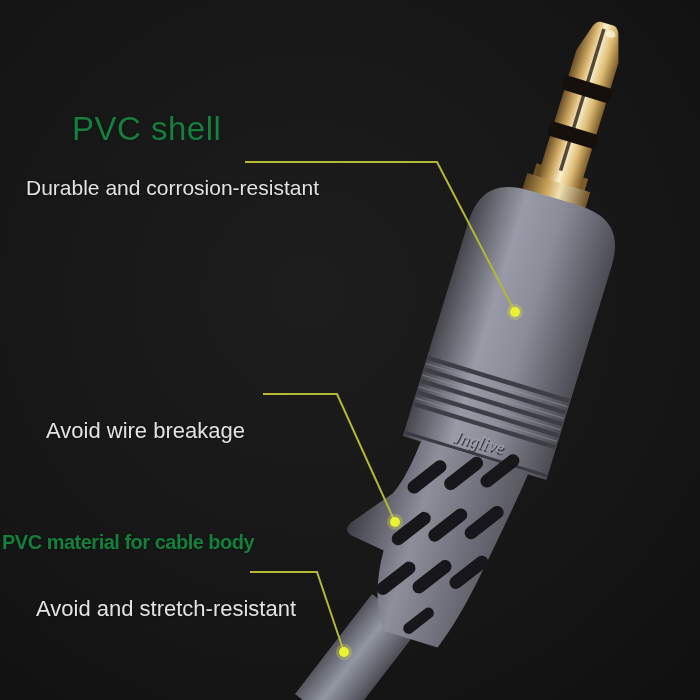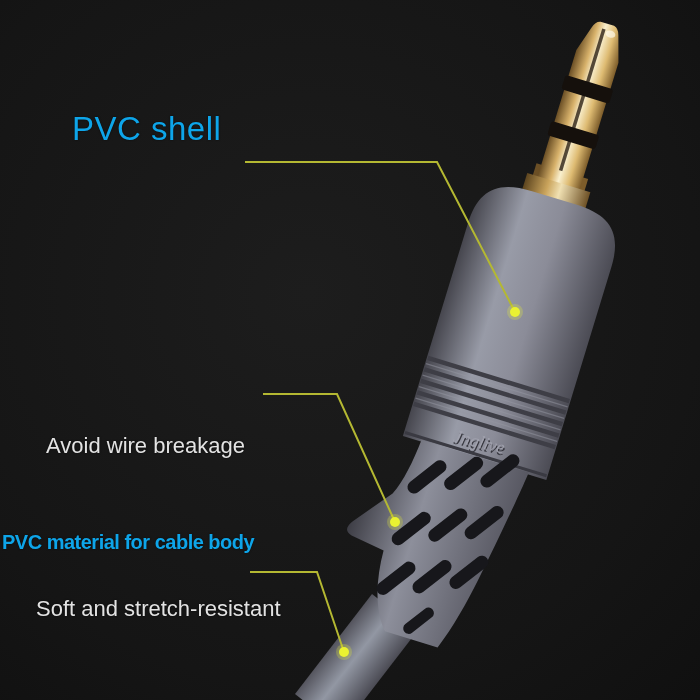--- a/index.html
+++ b/index.html
@@ -3,28 +3,28 @@
 <meta charset="utf-8">
 <style>
   html,body{margin:0;padding:0;background:#0e0e0e;}
   .stage{
     position:relative;width:700px;height:700px;overflow:hidden;
     background:#161616;
     font-family:"Liberation Sans", sans-serif;
   }
   .scene-svg{position:absolute;left:0;top:0;}
   .label{
-    position:absolute;white-space:nowrap;color:#0ea5e9;
+    position:absolute;white-space:nowrap;color:#15803d;
     font-family:"Liberation Sans", sans-serif;
     text-shadow:0 0 2px rgba(0,0,0,.6);
   }
   .t1{left:72px;top:110px;font-size:33px;letter-spacing:.5px;}
   .s1{left:26px;top:176px;font-size:21px;color:#e3e3e3;}
   .t2{left:4px;top:348px;font-size:26px;letter-spacing:0;}
-  .s2{left:46px;top:418px;font-size:22px;color:#e3e3e3;margin-top:15px;}
+  .s2{left:46px;top:418px;font-size:22px;color:#e3e3e3;}
   .t3{left:2px;top:531px;font-size:20px;font-weight:700;letter-spacing:-.5px;}
   .s3{left:36px;top:596px;font-size:22px;color:#e3e3e3;}
 </style>
 </head>
 <body>
 
 <div class="stage">
 
   <svg class="scene-svg" width="700" height="700" viewBox="0 0 700 700">
     <defs>
@@ -132,19 +132,20 @@
       <circle cx="515" cy="312" r="8" fill="#eaf231" opacity="0.25"></circle>
       <circle cx="515" cy="312" r="5" fill="#eaf231"></circle>
       <circle cx="395" cy="522" r="8" fill="#eaf231" opacity="0.25"></circle>
       <circle cx="395" cy="522" r="5" fill="#eaf231"></circle>
       <circle cx="344" cy="652" r="8" fill="#eaf231" opacity="0.25"></circle>
       <circle cx="344" cy="652" r="5" fill="#eaf231"></circle>
     </g>
   </svg>
 
   <div class="label t1">PVC shell</div>
+  <div class="label s1">Durable and corrosion-resistant</div>
 
   <div class="label s2">Avoid wire breakage</div>
 
   <div class="label t3">PVC material for cable body</div>
-  <div class="label s3">Soft and stretch-resistant</div>
+  <div class="label s3">Avoid and stretch-resistant</div>
 
 </div>
 
 </body></html>

